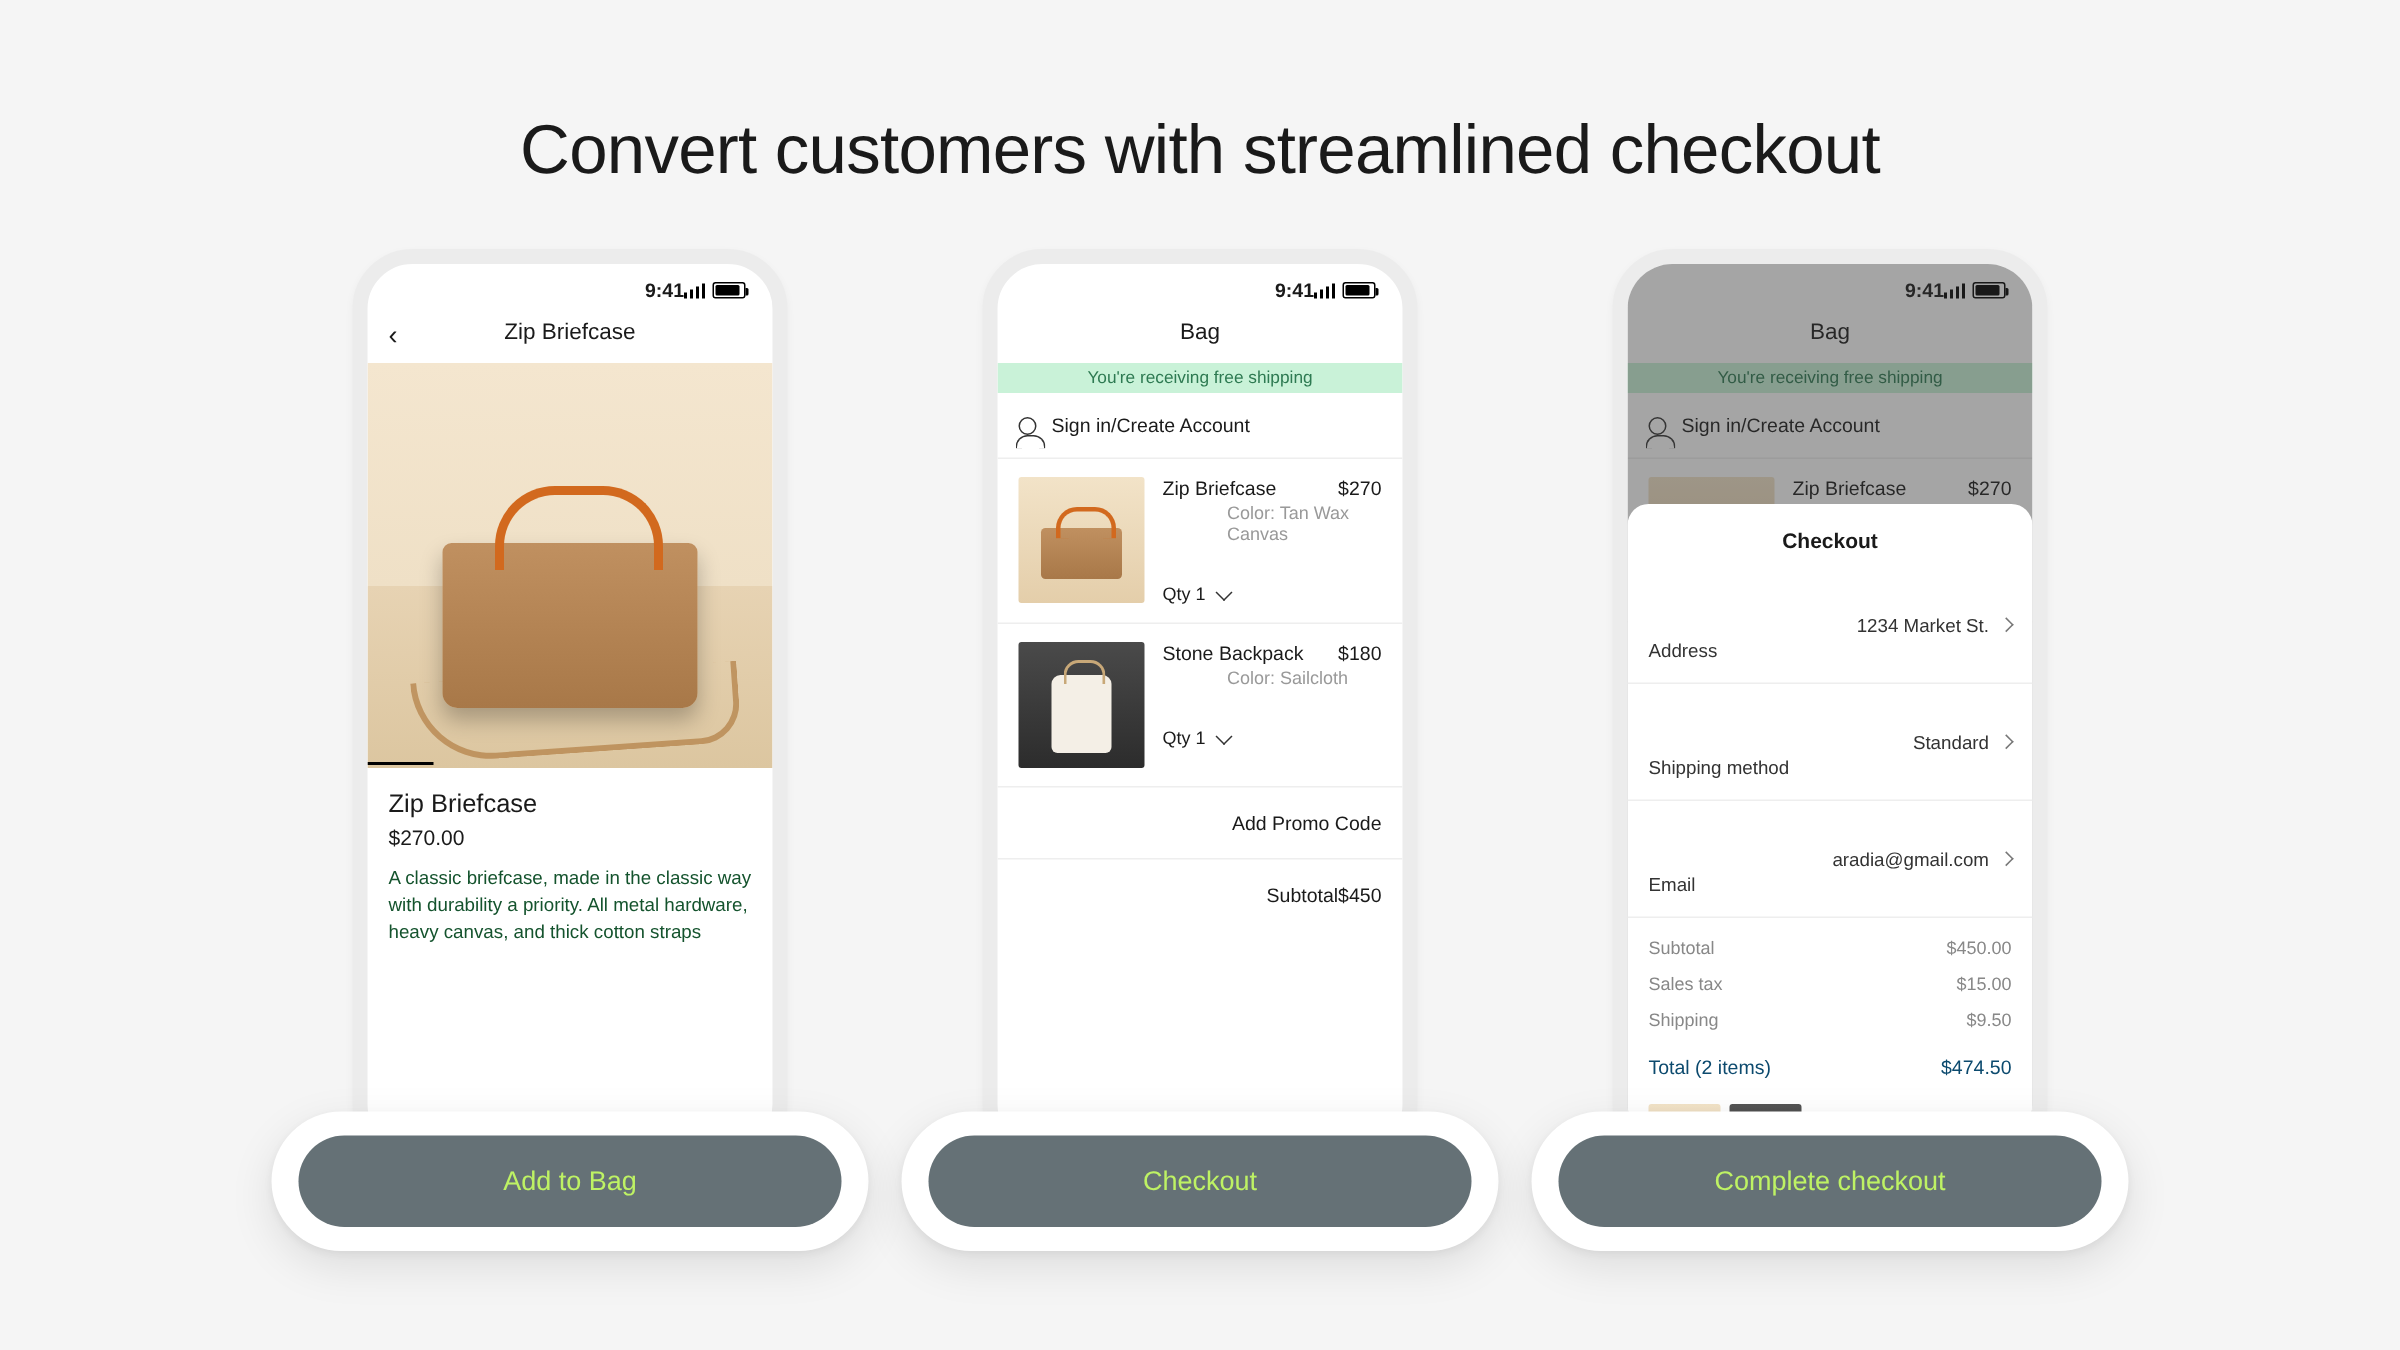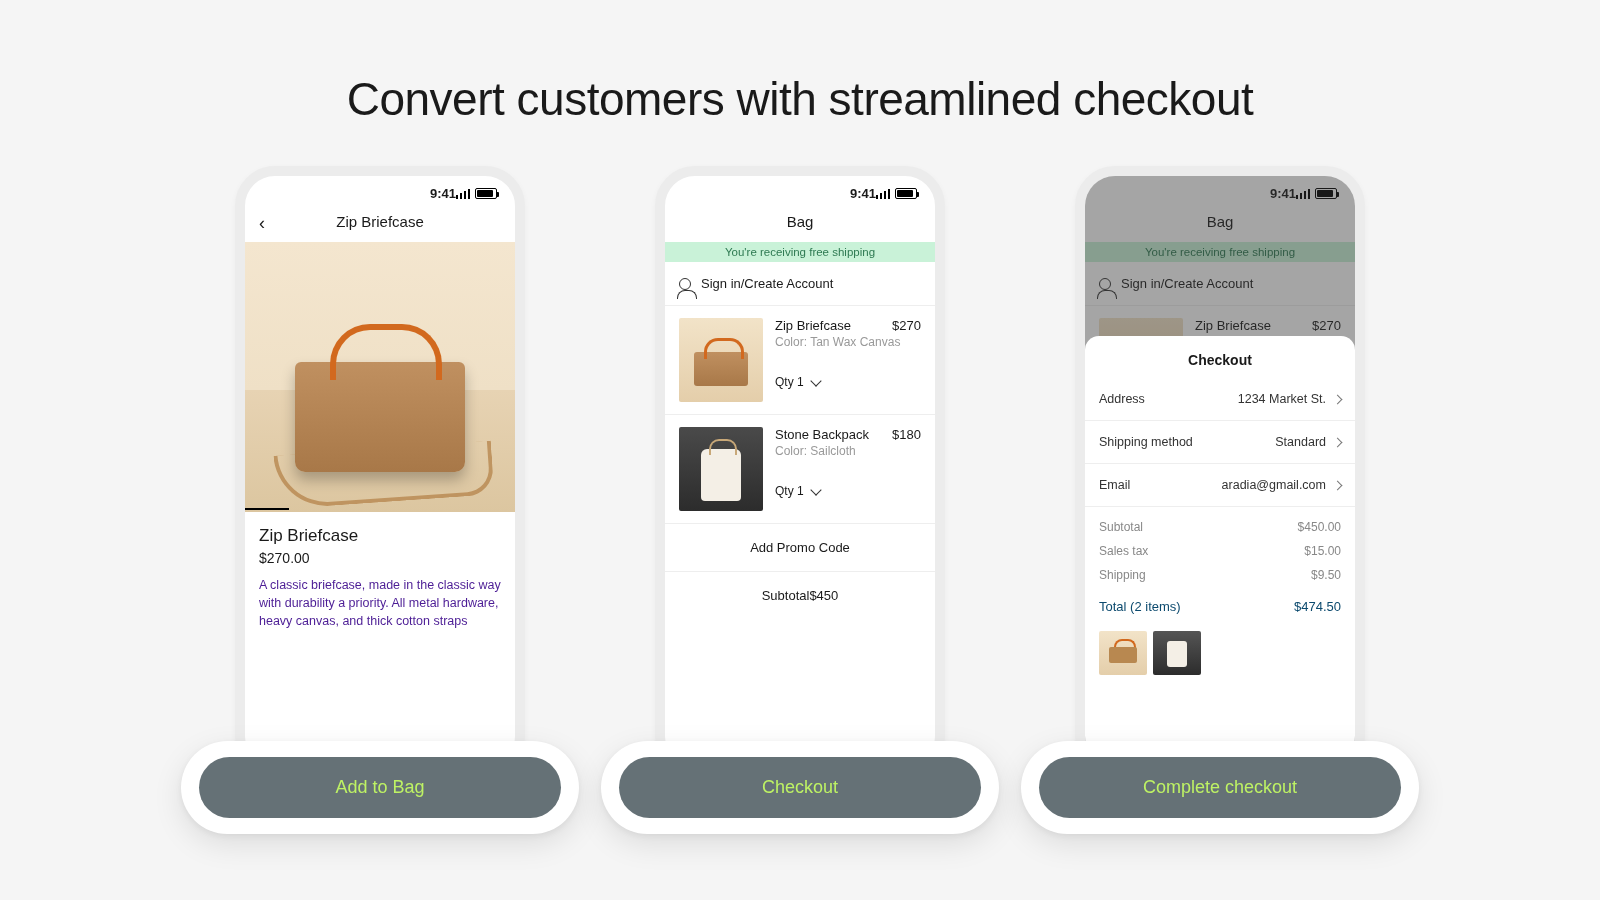--- a/index.html
+++ b/index.html
@@ -86,21 +86,21 @@
   .briefcase::after{
     content:""; position:absolute; bottom:-30px; left:-20px; width:210px; height:50px;
     border:4px solid #b88850; border-top:none; border-radius:0 0 80px 160px;
     transform:rotate(-4deg);
     opacity:0.8;
   }
   .indicator{position:absolute;bottom:2px;left:0;width:44px;height:2px;background:#000;}
   .pd-info { padding: 14px 14px 0; }
   .pd-title { font-size:17px; font-weight:500; margin-bottom:4px;}
   .pd-price { font-size:14px; font-weight:400; margin-bottom:10px;}
-  .pd-desc  { font-size:12.5px; color:#4c1d95; line-height:1.45;}
+  .pd-desc  { font-size:12.5px; color:#14532d; line-height:1.45;}
   .home-indicator{
     position:absolute; bottom:6px; left:50%; transform:translateX(-50%);
     width:110px; height:4px; background:#666; border-radius:3px;
   }
 
   
   .free-ship{
     background:#c9f2d8; color:#2e7a52; text-align:center;
     font-size:11.5px; padding:4px 0; font-weight:500;
   }
@@ -119,43 +119,43 @@
     display:flex;align-items:flex-end;justify-content:center;
   }
   .thumb.briefcase-t{background:linear-gradient(180deg,#f2e3c8,#e4ceaa);}
   .thumb.briefcase-t .mini-bag{width:54px;height:34px;background:linear-gradient(180deg,#c09060,#a87848);border-radius:3px;margin-bottom:16px;position:relative;}
   .thumb.briefcase-t .mini-bag::before{content:"";position:absolute;top:-14px;left:10px;width:34px;height:18px;border:3px solid #d2691e;border-bottom:none;border-radius:14px 14px 0 0;}
   .thumb.backpack-t{background:linear-gradient(180deg,#4a4a4a,#2c2c2c);}
   .thumb.backpack-t .mini-pack{width:40px;height:52px;background:#f4efe6;border-radius:6px 6px 4px 4px;margin-bottom:10px;position:relative;}
   .thumb.backpack-t .mini-pack::before{content:"";position:absolute;top:-10px;left:8px;width:24px;height:14px;border:2px solid #c8a878;border-bottom:none;border-radius:10px 10px 0 0;}
   .ci-meta{flex:1;min-width:0;}
   .ci-name{font-size:13px;font-weight:500;}
-  .ci-color{font-size:12px;color:#999;margin-top:2px;}
+  .ci-color{font-size:12px;color:#999;margin-top:2px;margin-left:43px;}
   .ci-qty{font-size:12px;margin-top:26px;display:flex;align-items:center;gap:8px;}
   .ci-price{position:absolute;right:14px;top:12px;font-size:13px;font-weight:500;}
   .chev-down{width:8px;height:8px;border-right:1.5px solid #333;border-bottom:1.5px solid #333;transform:rotate(45deg);display:inline-block;margin-bottom:2px;}
   .promo-row,.subtotal-row{
     padding:16px 14px;font-size:13px;border-bottom:1px solid #eee;
-    display:flex;justify-content:center;
+    display:flex;justify-content:flex-end;
   }
   .subtotal-row{border-bottom:none;}
 
   
   .scrim{position:absolute;inset:0;background:rgba(55,55,55,0.45);}
   .sheet{
     position:absolute;left:0;right:0;bottom:0;top:160px;
     background:#fff;border-radius:14px 14px 0 0;
     padding:16px 0 0;
   }
   .sheet-title{text-align:center;font-size:14px;font-weight:600;margin-bottom:10px;}
   .sheet-row{
     display:flex;justify-content:space-between;align-items:center;
     padding:14px 14px;font-size:12.5px;border-bottom:1px solid #eee; gap:8px;
   }
-  .sheet-row .label{color:#333;}
+  .sheet-row .label{color:#333;margin-top:35px;}
   .sheet-row .value{color:#333;display:flex;align-items:center;gap:8px;}
   .chev-right{width:7px;height:7px;border-right:1.5px solid #777;border-top:1.5px solid #777;transform:rotate(45deg);}
   .totals{padding:8px 14px 0;}
   .t-row{display:flex;justify-content:space-between;font-size:12px;color:#888;padding:5px 0;}
   .t-row.total{color:#0c4a6e;font-size:13px;font-weight:400;padding-top:12px;}
   .mini-thumbs{display:flex;gap:6px;padding:12px 14px 0;}
   .mini-thumbs .mt{width:48px;height:44px;border-radius:2px;}
   .mt1{background:linear-gradient(180deg,#f2e3c8,#e4ceaa);position:relative;}
   .mt1::after{content:"";position:absolute;left:10px;top:16px;width:28px;height:16px;background:#b88850;border-radius:2px;}
   .mt1::before{content:"";position:absolute;left:15px;top:8px;width:18px;height:10px;border:2px solid #d2691e;border-bottom:none;border-radius:8px 8px 0 0;}

